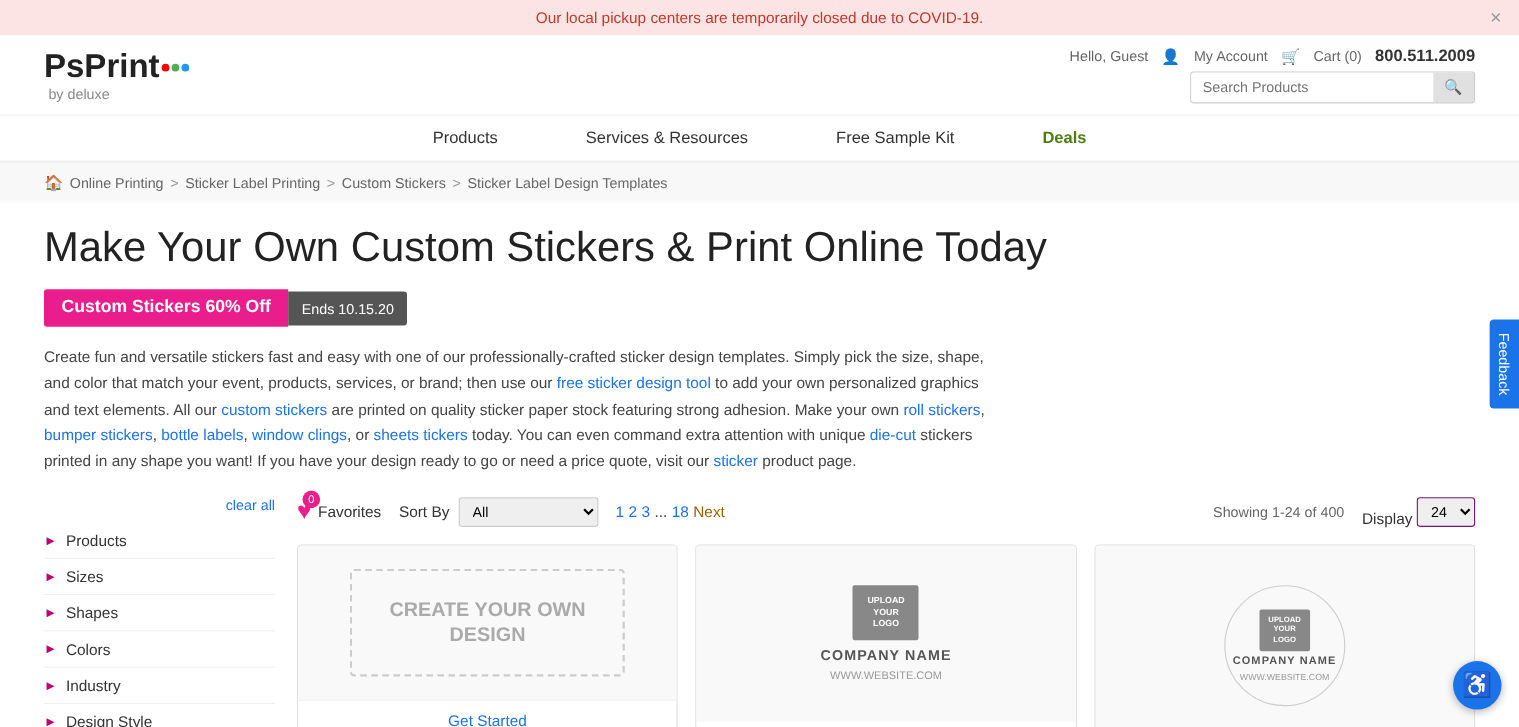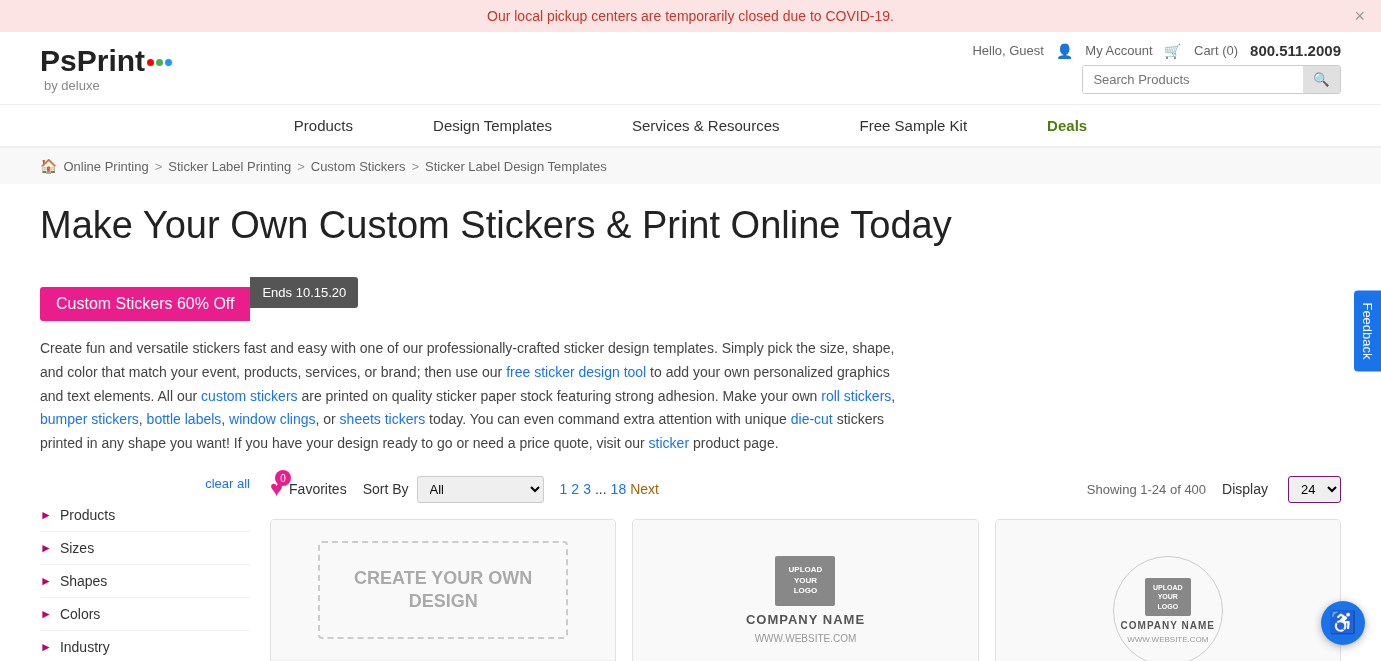--- a/index.html
+++ b/index.html
@@ -55,21 +55,21 @@
     .breadcrumb a { color: #666; text-decoration: none; }
     .breadcrumb .sep { color: #999; }
     .home-icon { font-size: 14px; }
 
     
     .main { padding: 20px 40px; }
     .page-title { font-size: 38px; font-weight: 300; color: #222; margin-bottom: 16px; }
 
     
     .promo-badge { display: inline-flex; align-items: center; gap: 0; margin-bottom: 16px; }
-    .promo-main { background: #e91e8c; color: #fff; padding: 8px 16px; font-size: 16px; font-weight: normal; border-radius: 3px 0 0 3px; margin-top: 24px; }
+    .promo-main { background: #e91e8c; color: #fff; padding: 8px 16px; font-size: 16px; font-weight: bold; border-radius: 3px 0 0 3px; }
     .promo-end { background: #555; color: #fff; padding: 8px 12px; font-size: 13px; border-radius: 0 3px 3px 0; }
 
     
     .description { font-size: 14px; line-height: 1.7; color: #444; margin-bottom: 20px; max-width: 870px; }
     .description a { color: #1a73e8; text-decoration: none; }
 
     
     .content-area { display: flex; gap: 0; }
 
     
@@ -81,21 +81,21 @@
     
     .products-section { flex: 1; padding-left: 20px; }
     .products-toolbar { display: flex; align-items: center; gap: 16px; margin-bottom: 16px; flex-wrap: wrap; }
     .favorites-btn { display: flex; align-items: center; gap: 6px; font-size: 14px; cursor: pointer; }
     .sort-section { display: flex; align-items: center; gap: 8px; font-size: 14px; }
     .sort-section select { padding: 4px 8px; border: 1px solid #ccc; border-radius: 3px; font-size: 13px; }
     .pagination { display: flex; align-items: center; gap: 4px; font-size: 14px; }
     .pagination a { color: #1a73e8; text-decoration: none; }
     .pagination .next { color: #a16207; }
     .showing { font-size: 13px; color: #666; margin-left: auto; }
-    .display-section { display: flex; align-items: center; gap: 20px; font-size: 14px; }
+    .display-section { display: flex; align-items: flex-end; gap: 4px; font-size: 14px; }
     .display-section select { padding: 4px 8px; border: 1px solid #701a75; border-radius: 3px; font-size: 13px; }
 
     
     .products-grid { display: grid; grid-template-columns: repeat(3, 1fr); gap: 16px; }
     .product-card { border: 1px solid #e0e0e0; border-radius: 4px; overflow: hidden; display: flex; flex-direction: column; }
     .product-card-image { background: #f9f9f9; display: flex; flex-direction: column; align-items: center; justify-content: center; min-height: 140px; position: relative; padding: 16px; }
     .create-own { border: 2px dashed #ccc; width: 80%; padding: 24px; text-align: center; border-radius: 4px; }
     .create-own-text { font-size: 18px; font-weight: bold; color: #aaa; line-height: 1.3; }
     .product-card-footer { padding: 10px 16px; text-align: center; border-top: 1px solid #eee; }
     .get-started-link { color: #1a73e8; font-size: 14px; text-decoration: none; }
@@ -152,21 +152,20 @@
     <div class="search-bar">
       <input type="text" placeholder="Search Products" style="">
       <button>🔍</button>
     </div>
   </div>
 </div>
 
 <nav>
   <div class="nav">
     <a class="nav-item" href="#">Products</a>
-    <a class="nav-item" href="#">Design Templates</a>
     <a class="nav-item" href="#">Services &amp; Resources</a>
     <a class="nav-item" href="#">Free Sample Kit</a>
     <a class="nav-item deals" href="#">Deals</a>
   </div>
 </nav>
 
 <div class="breadcrumb">
   <span class="home-icon">🏠</span>
   <a href="#">Online Printing</a>
   <span class="sep">&gt;</span>

